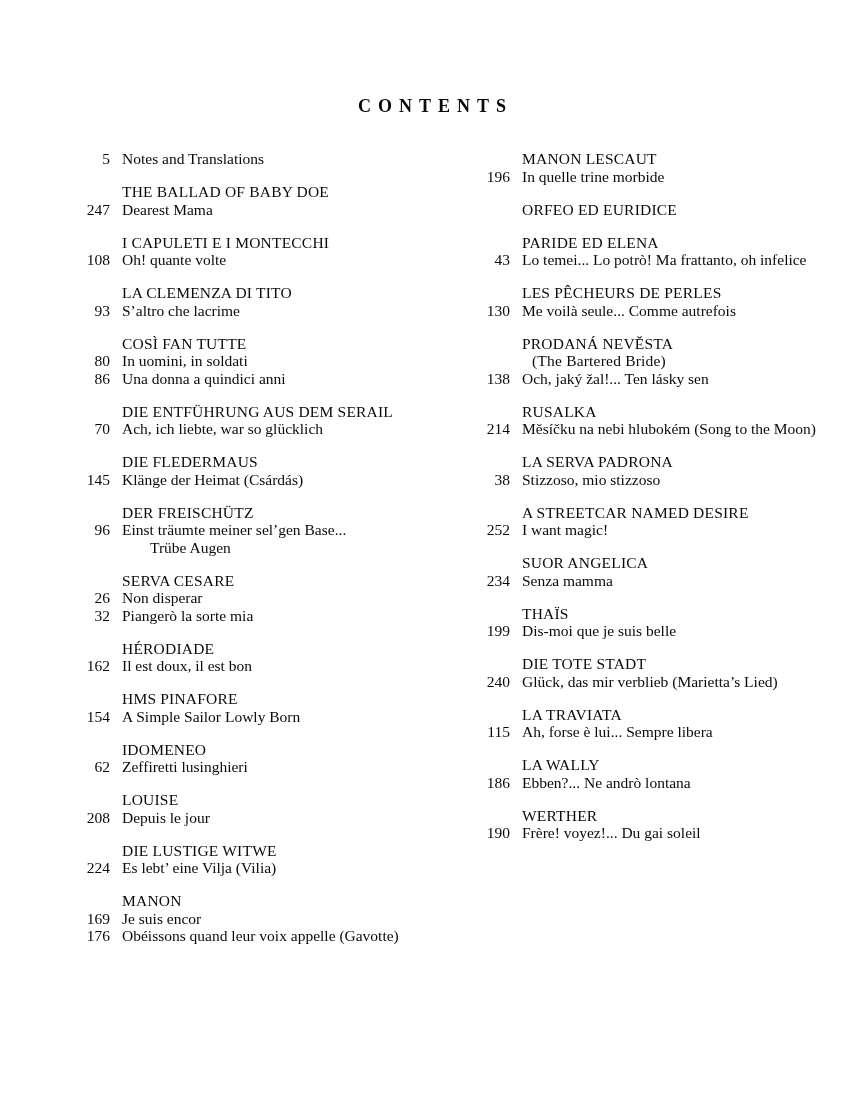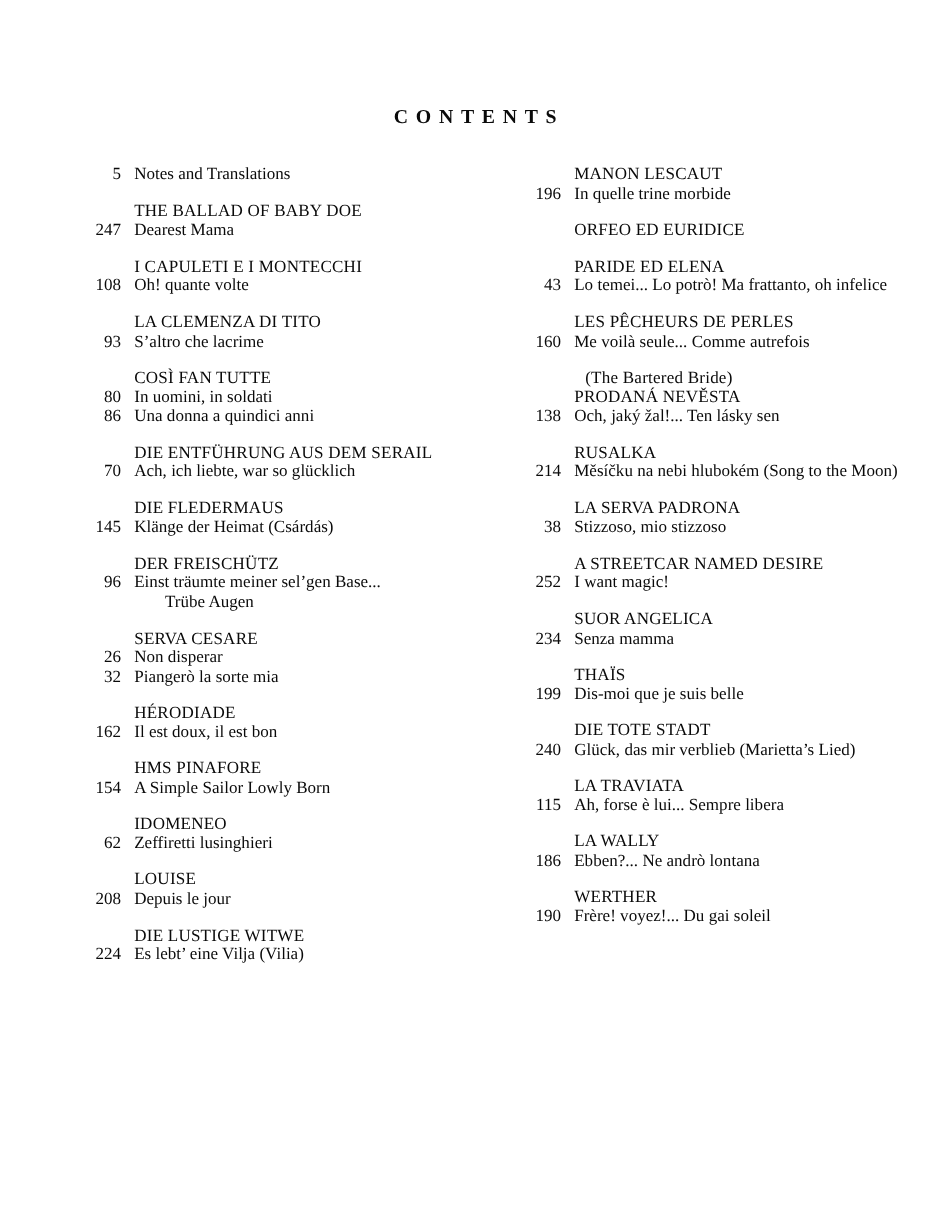--- a/index.html
+++ b/index.html
@@ -202,20 +202,34 @@
         <div class="group">
           <div class="line heading-line">
             <span class="num"></span>
             <span class="txt">DIE LUSTIGE WITWE</span>
           </div>
           <div class="line entry-line">
             <span class="num">224</span>
             <span class="txt">Es lebt’ eine Vilja (Vilia)</span>
           </div>
         </div>
+        <div class="group">
+          <div class="line heading-line">
+            <span class="num"></span>
+            <span class="txt">MANON</span>
+          </div>
+          <div class="line entry-line">
+            <span class="num">169</span>
+            <span class="txt">Je suis encor</span>
+          </div>
+          <div class="line entry-line">
+            <span class="num">176</span>
+            <span class="txt">Obéissons quand leur voix appelle (Gavotte)</span>
+          </div>
+        </div>
       </div>
     <div class="col col-right" id="col-1">
         <div class="group">
           <div class="line heading-line">
             <span class="num"></span>
             <span class="txt">MANON LESCAUT</span>
           </div>
           <div class="line entry-line">
             <span class="num">196</span>
             <span class="txt">In quelle trine morbide</span>
@@ -236,32 +250,32 @@
             <span class="num">43</span>
             <span class="txt">Lo temei... Lo potrò! Ma frattanto, oh infelice</span>
           </div>
         </div>
         <div class="group">
           <div class="line heading-line">
             <span class="num"></span>
             <span class="txt">LES PÊCHEURS DE PERLES</span>
           </div>
           <div class="line entry-line">
-            <span class="num">160</span>
+            <span class="num">130</span>
             <span class="txt">Me voilà seule... Comme autrefois</span>
           </div>
         </div>
         <div class="group">
+          <div class="line heading-line">
+            <span class="num"></span>
+            <span class="txt">PRODANÁ NEVĚSTA</span>
+          </div>
           <div class="line heading-line heading-cont">
             <span class="num"></span>
             <span class="txt">(The Bartered Bride)</span>
-          </div>
-          <div class="line heading-line">
-            <span class="num"></span>
-            <span class="txt">PRODANÁ NEVĚSTA</span>
           </div>
           <div class="line entry-line">
             <span class="num">138</span>
             <span class="txt">Och, jaký žal!... Ten lásky sen</span>
           </div>
         </div>
         <div class="group">
           <div class="line heading-line">
             <span class="num"></span>
             <span class="txt">RUSALKA</span>

